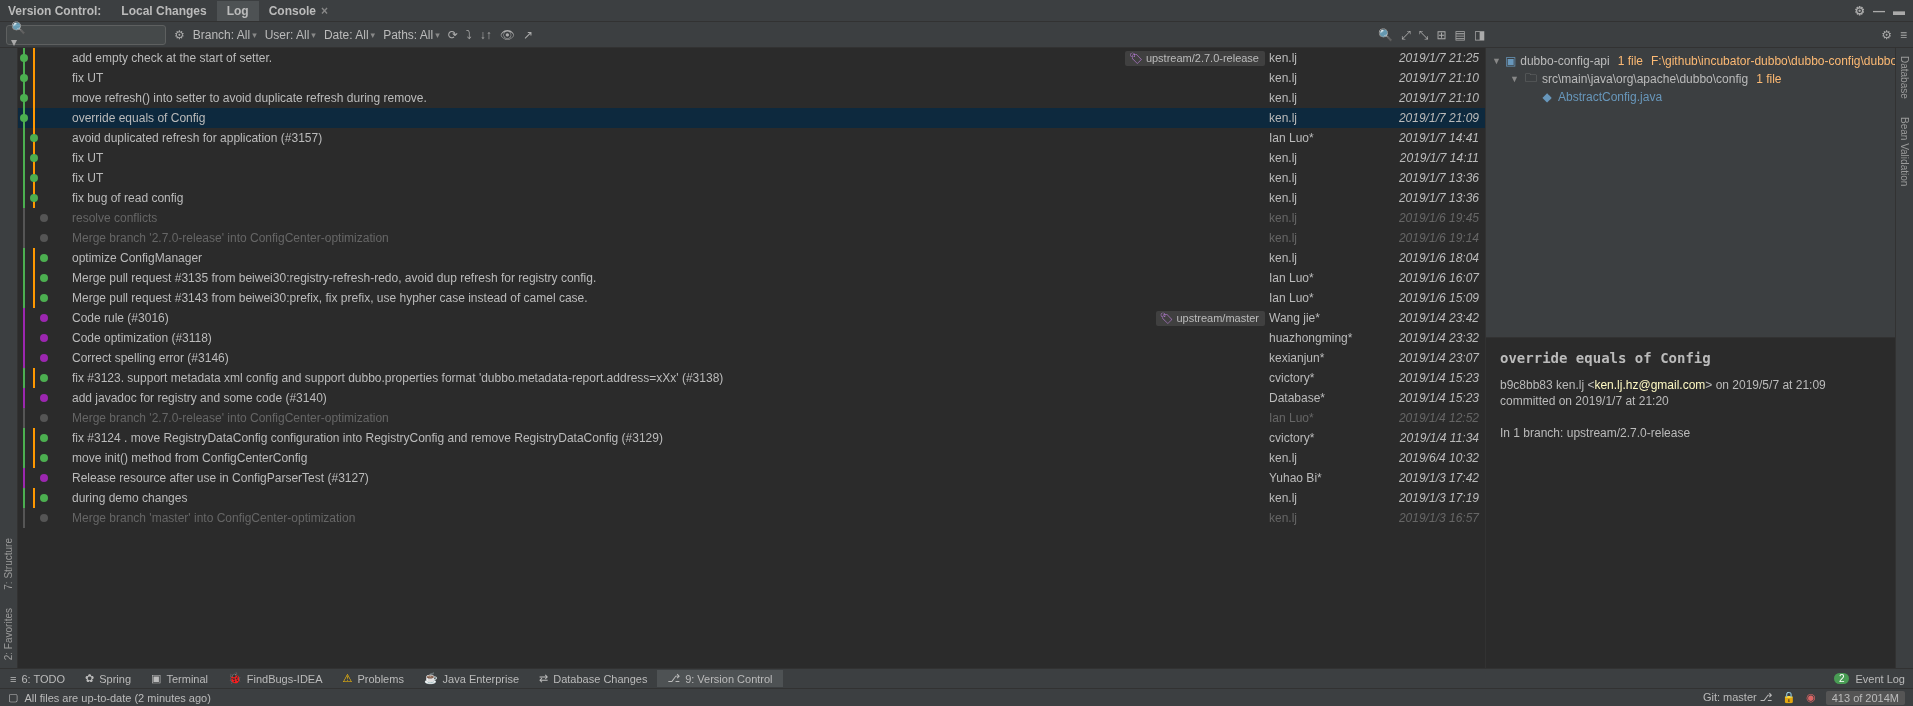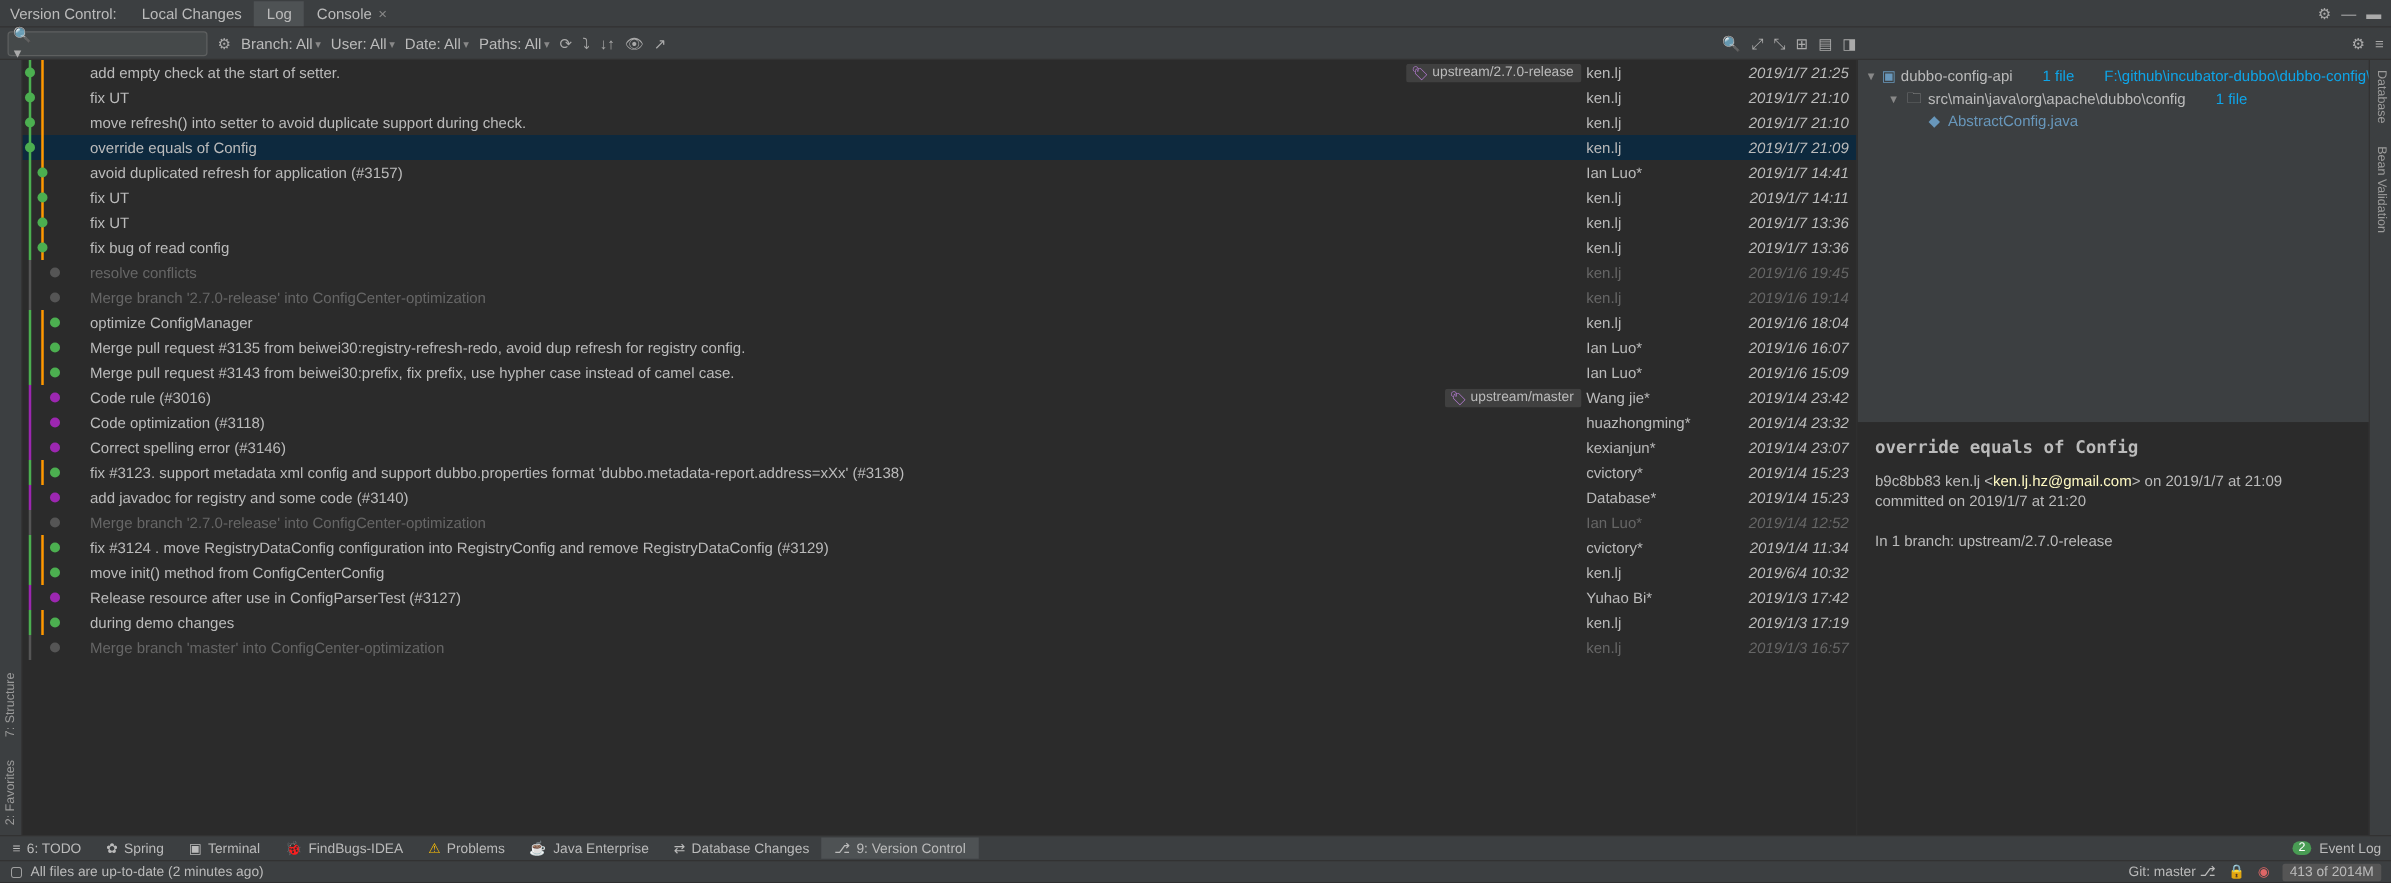--- a/index.html
+++ b/index.html
@@ -12,20 +12,21 @@
       width: 1913px;
       height: 706px;
     }
     .top-tabs {
       display: flex;
       align-items: center;
       background: #3c3f41;
       height: 22px;
       border-bottom: 1px solid #323232;
       padding-left: 8px;
+      font-weight: bold;
     }
     .top-tabs .label { color: #bbbbbb; margin-right: 10px; }
     .top-tabs .tab { padding: 3px 10px; cursor: pointer; color: #bbbbbb; }
     .top-tabs .tab.active { background: #4e5254; }
     .top-tabs .tab .close { margin-left: 5px; color: #888; }
     .top-right-icons { margin-left: auto; display: flex; gap: 8px; padding-right: 8px; }
     .top-right-icons span { cursor: pointer; color: #aaa; }
     .filter-bar {
       display: flex;
       align-items: center;
@@ -126,21 +127,21 @@
       height: 290px;
       background: #3c3f41;
       border-bottom: 1px solid #323232;
       padding: 4px 6px;
       font-size: 12px;
       color: #bbb;
       overflow: auto;
     }
     .tree-row { display: flex; align-items: center; gap: 4px; height: 18px; white-space: nowrap; }
     .tree-row .arrow { color: #888; font-size: 9px; width: 10px; display: inline-block; }
-    .tree-row .count { color: #0ea5e9; margin-left: 20px; }
+    .tree-row .count { color: #fdba74; margin-left: 4px; }
     .tree-row.modified { color: #6897bb; }
     .file-icon { width: 14px; height: 14px; display: inline-flex; align-items: center; justify-content: center; }
     .commit-detail {
       flex: 1;
       background: #2b2b2b;
       padding: 12px 14px;
       font-size: 12px;
       overflow: auto;
     }
     .commit-detail h3 {
@@ -286,21 +287,21 @@
       </div>
       <div class="commit-row">
         <div class="graph-col">
           <svg width="54" height="20" class="graph-svg">
             <line x1="6" y1="0" x2="6" y2="20" stroke="#4caf50" stroke-width="2"></line>
             <line x1="16" y1="0" x2="16" y2="20" stroke="#ff9800" stroke-width="2"></line>
             <circle cx="6" cy="10" r="4" fill="#4caf50"></circle>
           </svg>
         </div>
         <div class="msg-col">
-          <span class="msg-text">move refresh() into setter to avoid duplicate support during check.</span>
+          <span class="msg-text">move refresh() into setter to avoid duplicate refresh during remove.</span>
         </div>
         <div class="author-col">ken.lj</div>
         <div class="date-col">2019/1/7 21:10</div>
       </div>
       <div class="commit-row selected">
         <div class="graph-col">
           <svg width="54" height="20" class="graph-svg">
             <line x1="6" y1="0" x2="6" y2="20" stroke="#4caf50" stroke-width="2"></line>
             <line x1="16" y1="0" x2="16" y2="20" stroke="#ff9800" stroke-width="2"></line>
             <circle cx="6" cy="10" r="4" fill="#4caf50"></circle>
@@ -605,21 +606,21 @@
         <span class="file-icon" style="color:#6897bb">◆</span>
         <span>AbstractConfig.java</span>
       </div>
     </div>
     <div class="commit-detail">
       <h3>override equals of Config</h3>
       <div class="meta">
         <span class="hash">b9c8bb83</span>
         <span>ken.lj</span>
         &lt;<a href="#">ken.lj.hz@gmail.com</a>&gt;
-        <span>on 2019/1/7 at 21:09</span>
+        <span>on 2019/5/7 at 21:09</span>
       </div>
       <div class="meta">committed on 2019/1/7 at 21:20</div>
       <div class="branches">In 1 branch: upstream/2.7.0-release</div>
     </div>
   </div>
 
   <div class="right-gutter">
     <span class="vt">Database</span>
     <span class="vt">Bean Validation</span>
   </div>

